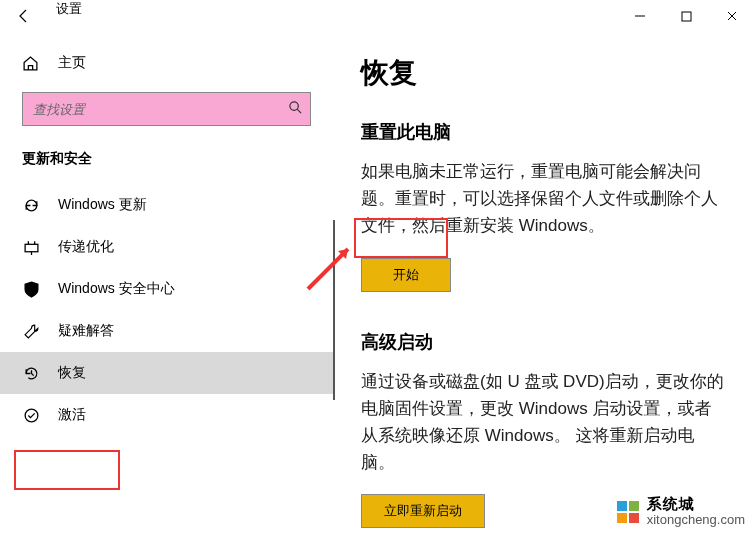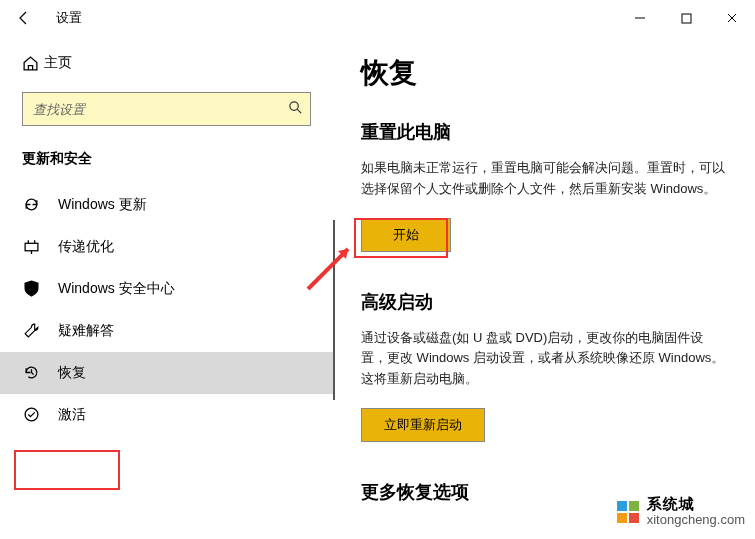--- a/index.html
+++ b/index.html
@@ -9,21 +9,21 @@
       color: #000;
       background: #fff;
       width: 755px;
       height: 539px;
       overflow: hidden;
       position: relative;
     }
     .titlebar {
       height: 36px;
       display: flex;
-      align-items: center;
+      align-items: flex-start;
       padding: 0 0 0 8px;
     }
     .back-btn {
       width: 32px; height: 32px;
       display: flex; align-items: center; justify-content: center;
       font-size: 16px;
     }
     .titlebar-title {
       font-size: 13px;
       margin-left: 16px;
@@ -40,48 +40,48 @@
       height: calc(100% - 36px);
     }
     .sidebar {
       width: 333px;
       padding: 8px 0 0 0;
       border-right: none;
     }
     .home-row {
       display: flex; align-items: center;
       padding: 10px 20px 10px 22px;
-      gap: 4px;
+      gap: 18px;
     }
     .home-row .icon { width: 18px; display:flex; align-items:center; }
     .search-wrap {
       margin: 10px 22px 18px 22px;
       position: relative;
     }
     .search-input {
       width: 100%;
       height: 34px;
       border: 1px solid #888;
       padding: 0 34px 0 10px;
       font-size: 13px;
       font-family: inherit;
-      background: #fef9c3;
+      background: #f9a8d4;
     }
     .search-input::placeholder { color: #666; font-style: italic; }
     .search-icon {
       position: absolute; right: 8px; top: 50%; transform: translateY(-50%);
       font-size: 14px; color: #444;
     }
     .section-header {
       font-weight: 700;
       font-size: 14px;
       padding: 6px 0 16px 22px;
     }
     .nav-item {
-      display: flex; align-items: flex-start;
+      display: flex; align-items: flex-end;
       padding: 12px 20px 12px 22px;
       gap: 18px;
       font-size: 14px;
       cursor: default;
     }
     .nav-item.selected {
       background: #d9d9d9;
     }
     .nav-item .icon {
       width: 18px; display:flex; align-items:center; justify-content:center;
@@ -102,21 +102,21 @@
       font-size: 28px;
       font-weight: 600;
       margin-bottom: 28px;
     }
     .main h2 {
       font-size: 18px;
       font-weight: 600;
       margin-bottom: 14px;
     }
     .main p {
-      font-size: 13px;
+      font-size: 17px;
       line-height: 1.6;
       color: #222;
       margin-bottom: 18px;
     }
     .btn {
       display: inline-block;
       min-width: 90px;
       padding: 7px 22px;
       background: #eab308;
       border: 1px solid #888;

